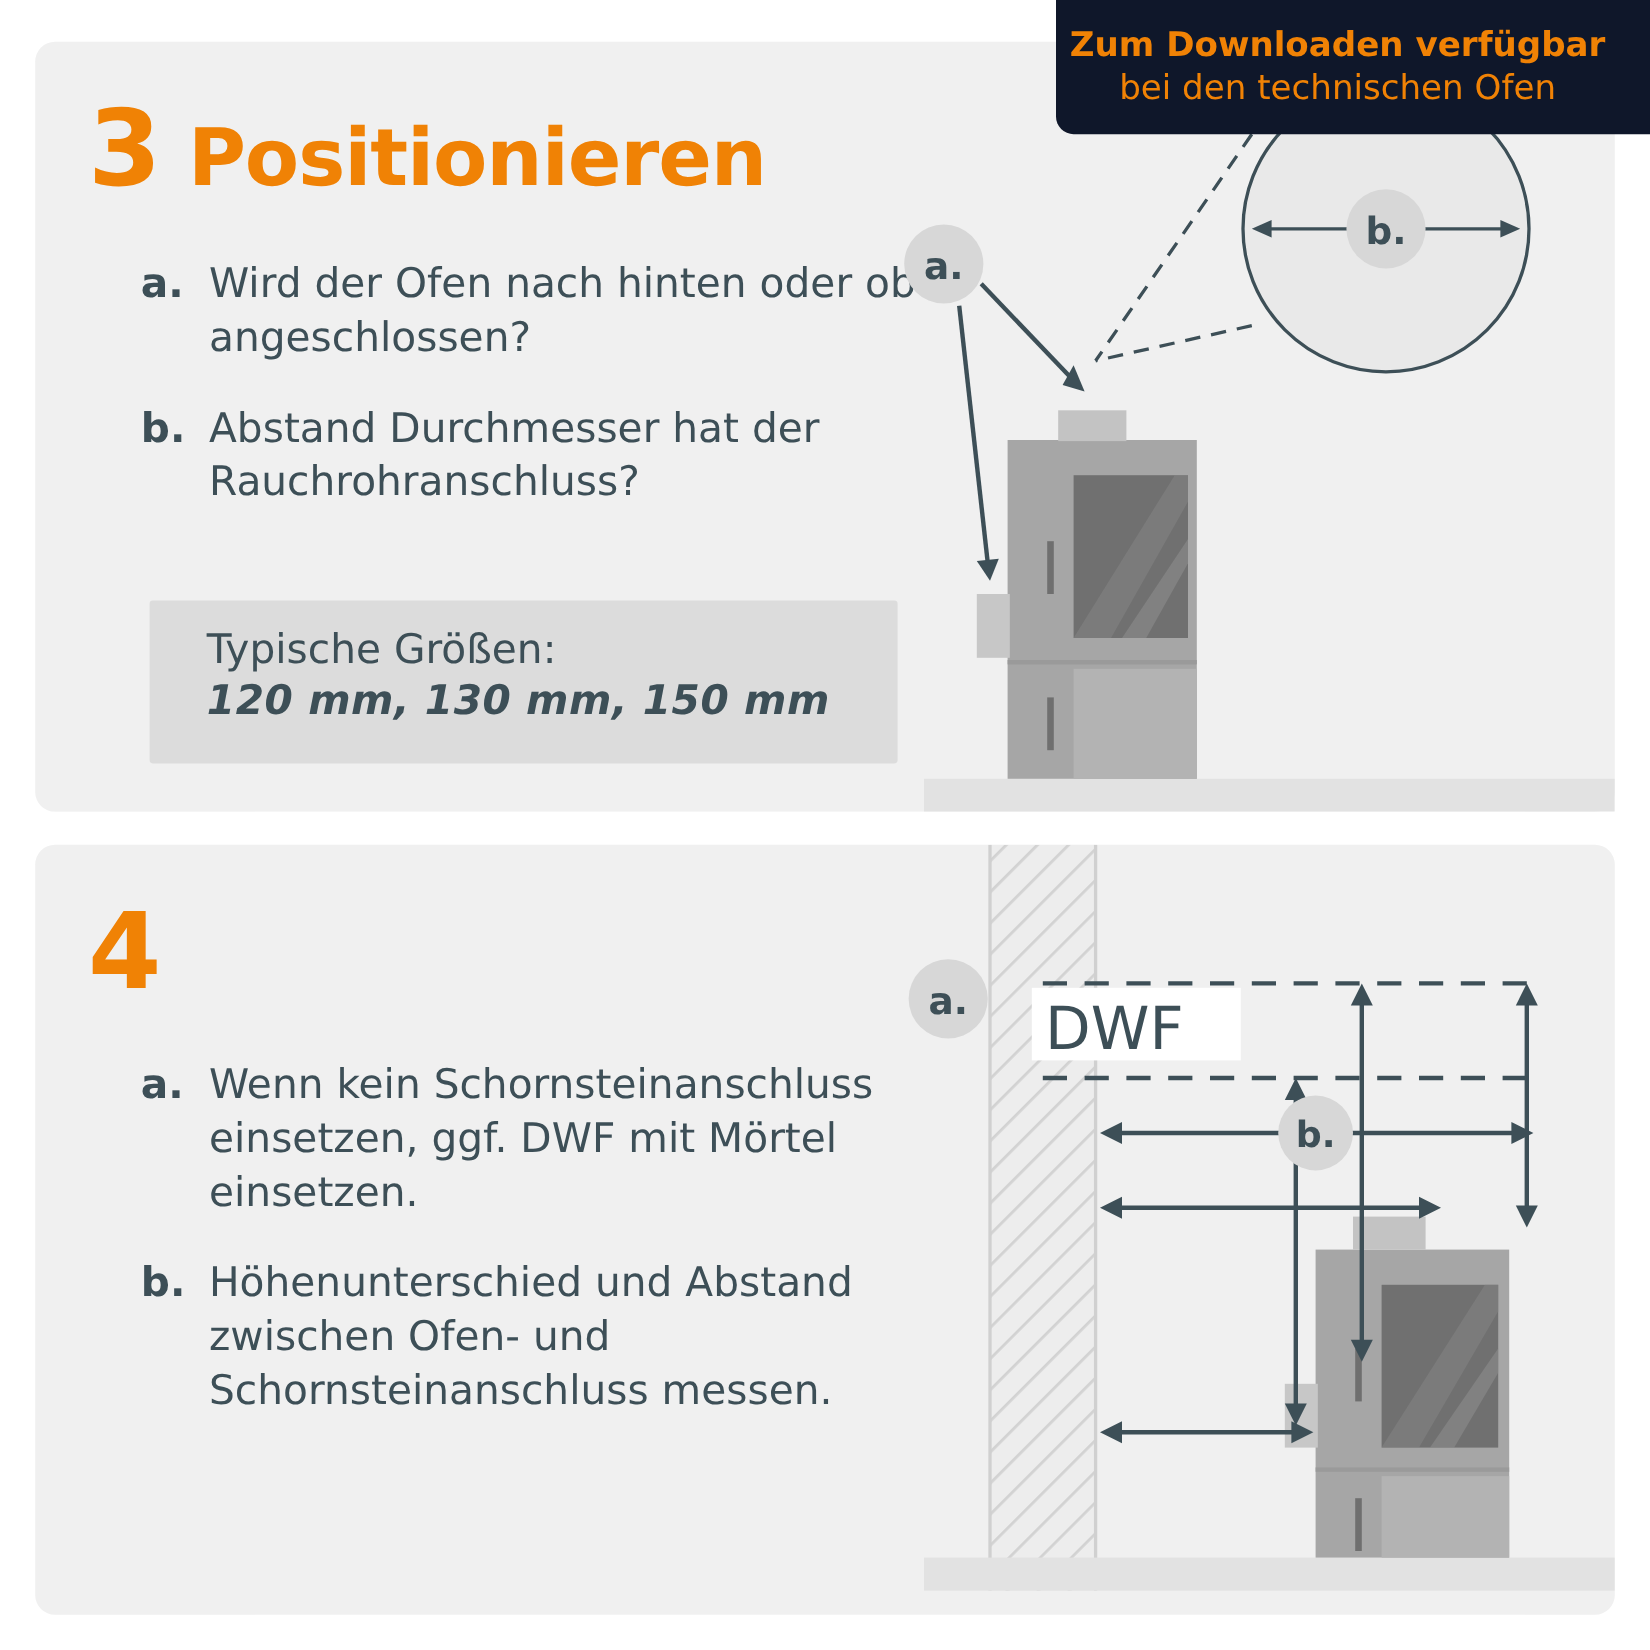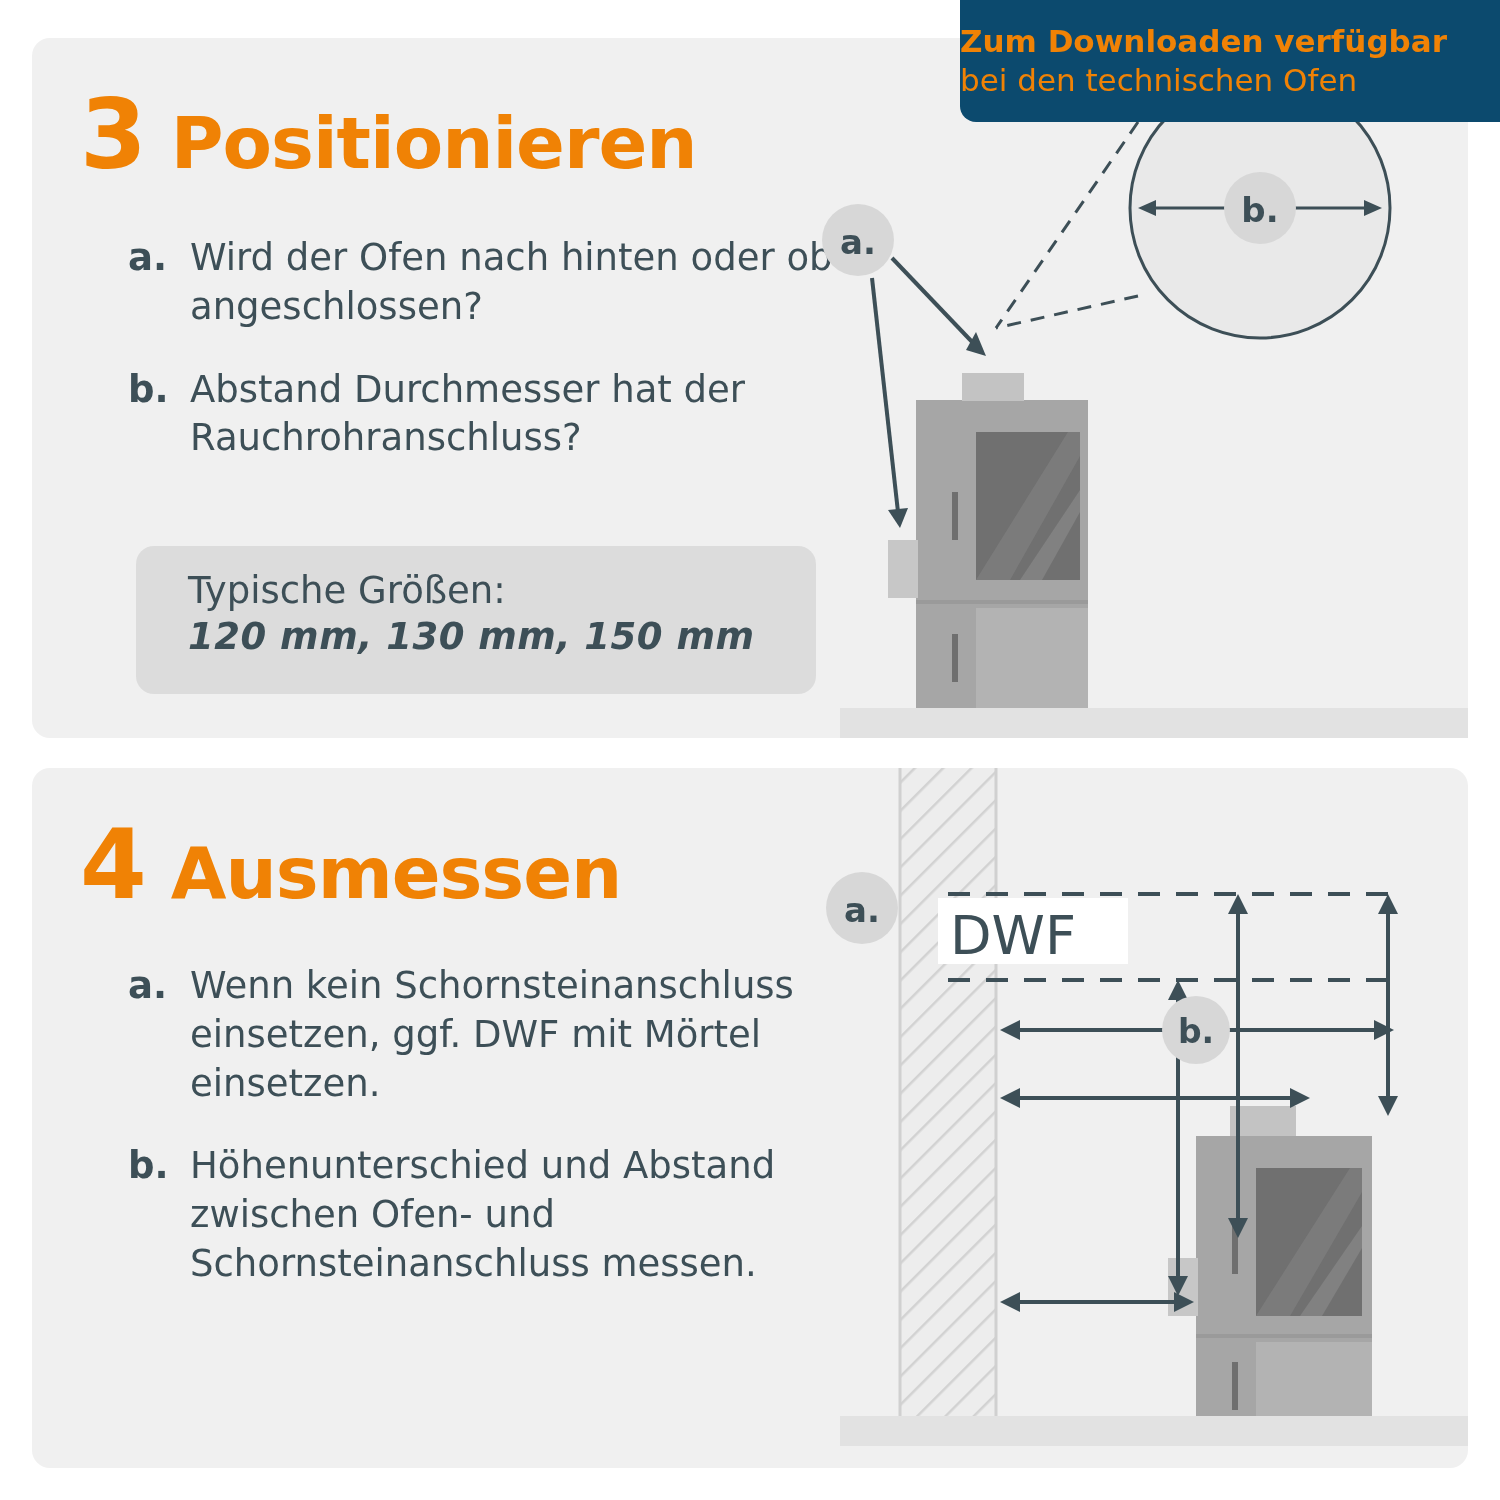--- a/index.html
+++ b/index.html
@@ -88,21 +88,21 @@
   }
 
   
   .infobox {
     position: absolute;
     left: 136px;
     top: 546px;
     width: 680px;
     height: 148px;
     background: #dcdcdc;
-    border-radius: 18px;
+    border-radius: 3px;
     color: #3d4f57;
     box-sizing: border-box;
     padding: 22px 0 0 52px;
   }
   .infobox .line1 {
     font-size: 37px;
     line-height: 1.25;
   }
   .infobox .line2 {
     font-size: 37px;
@@ -112,23 +112,23 @@
     font-style: italic;
   }
 
   
   .download {
     position: absolute;
     right: 0px;
     top: 0px;
     width: 540px;
     height: 122px;
-    background: #0c4a6e;
+    background: #0f172a;
     border-bottom-left-radius: 16px;
-    text-align: left;
+    text-align: center;
     box-sizing: border-box;
     padding: 22px 28px 0 0;
     color: #f08205;
     z-index: 6;
   }
   .download .l1 { font-size: 31px; font-weight: bold; line-height: 1.26; }
   .download .l2 { font-size: 31px; font-weight: 400; line-height: 1.26; }
 
   
   .illu { position: absolute; }
@@ -213,21 +213,20 @@
     <div class="l1">Zum Downloaden verfügbar</div>
     <div class="l2">bei den technischen Ofen</div>
   </div>
 
   <div class="card-gap"></div>
 
   <div class="card" id="card-4"></div>
 
   <div class="heading" id="head-4">
     <span class="num">4</span>
-    <span class="ttl">Ausmessen</span>
   </div>
 
   <div class="bullets" id="bullets-4">
     <div class="bullet">
       <span class="mark">a.</span>
       <span class="txt">Wenn kein Schornsteinanschluss einsetzen, ggf. DWF mit Mörtel einsetzen.</span>
     </div>
     <div class="bullet">
       <span class="mark">b.</span>
       <span class="txt">Höhenunterschied und Abstand zwischen Ofen- und Schornsteinanschluss messen.</span>

